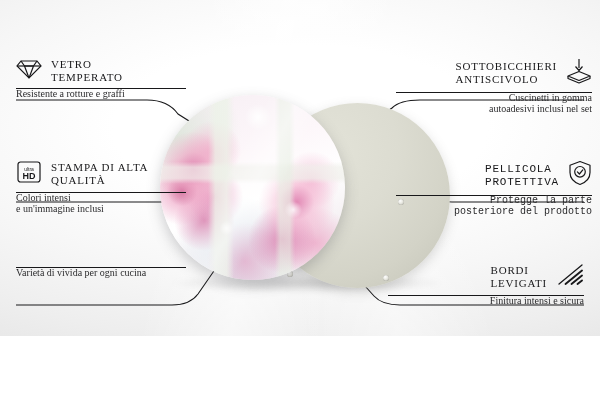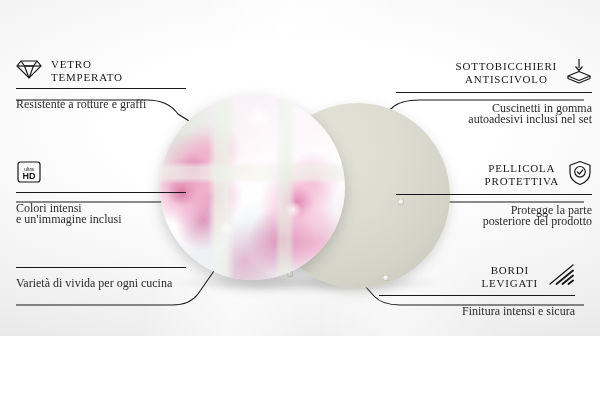--- a/index.html
+++ b/index.html
@@ -109,42 +109,42 @@
   .feature.right .head { justify-content: flex-end; }
   .ftitle {
     font-size: 11px;
     letter-spacing: .8px;
     line-height: 13px;
     color: #18181a;
     text-transform: uppercase;
     white-space: pre-line;
   }
   .feature.left .ftitle { text-align: left; }
-  .feature.right .ftitle { text-align: center; }
+  .feature.right .ftitle { text-align: left; }
   .ficon { flex: 0 0 auto; display: block; }
   .rule {
     height: 0;
     border-top: 1.1px solid #18181a;
     margin-top: 4px;
   }
   .fsub {
-    font-size: 12px;
+    font-size: 10px;
     line-height: 10.5px;
     color: #2b2b2d;
-    margin-top: 10px;
+    margin-top: 0;
     white-space: pre-line;
   }
   .feature.right .fsub { text-align: right; }
   
   #f-glass   { left: 16px;  top: 58px;  width: 170px; }
   #f-print   { left: 16px;  top: 160px; width: 170px; }
   #f-decor   { left: 16px;  top: 263px; width: 170px; }
   #f-pads    { right: 8px;  top: 58px;  width: 196px; }
-  #f-film    { right: 8px;  top: 160px; width: 196px; }
-  #f-edges   { right: 25px;  top: 263px; width: 196px; }
+  #f-film    { right: 8px;  top: 160px; width: 196px; font-family: Liberation Mono, monospace; }
+  #f-edges   { right: 16px;  top: 263px; width: 196px; }
 </style>
 </head>
 <body>
 
 <div id="stage">
 
   <div class="streaks"></div>
 
   <svg id="connectors" width="600" height="400" viewBox="0 0 600 400">
     <g fill="none" stroke="#18181a" stroke-width="1.1">
@@ -208,20 +208,22 @@
 
   <div class="feature left" id="f-print">
     <div class="head">
       <span class="ficon">
         <svg width="26" height="24" viewBox="0 0 26 24">
           <rect x="2" y="2" width="22" height="20" rx="2.5" fill="none" stroke="#18181a" stroke-width="1.2"></rect>
           <text x="13" y="10.5" text-anchor="middle" font-family="Liberation Sans, sans-serif" font-size="5" fill="#18181a">ultra</text>
           <text x="13" y="19" text-anchor="middle" font-family="Liberation Sans, sans-serif" font-size="9" font-weight="bold" fill="#18181a">HD</text>
         </svg>
       </span>
+      <span class="ftitle">STAMPA DI ALTA
+QUALITÀ</span>
     </div>
     <div class="rule"></div>
     <div class="fsub">Colori intensi
 e un'immagine inclusi</div>
   </div>
 
   <div class="feature left" id="f-decor">
     <div class="rule"></div>
     <div class="fsub">Varietà di vivida per ogni cucina</div>
   </div>

